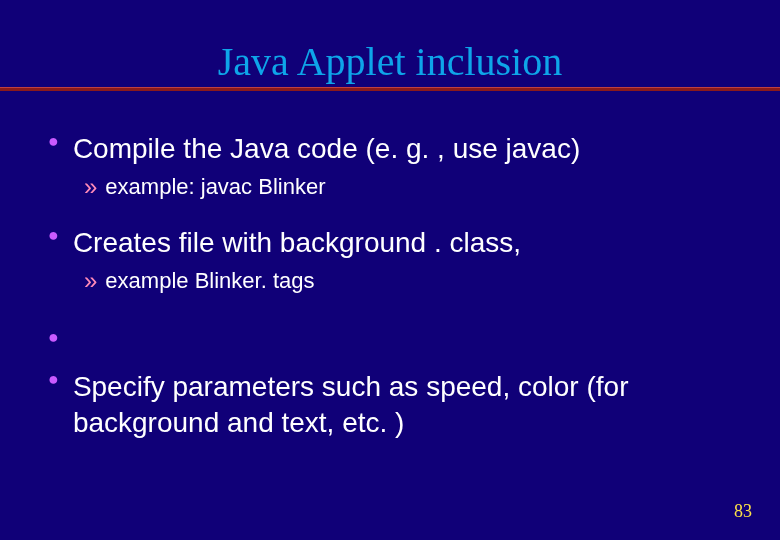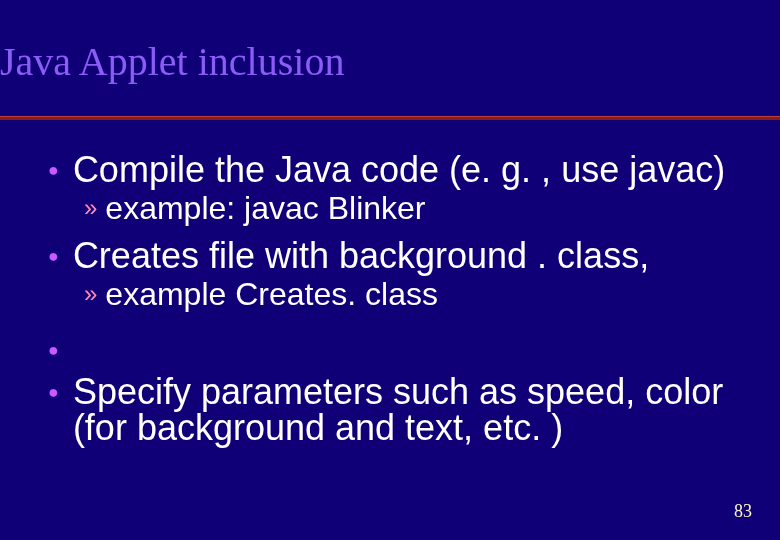--- a/index.html
+++ b/index.html
@@ -5,24 +5,25 @@
   * { margin: 0; padding: 0; box-sizing: border-box; }
   html, body { width: 780px; height: 540px; overflow: hidden; }
   body {
     background: #100078;
     font-family: Arial, Helvetica, sans-serif;
     color: #ffffff;
     position: relative;
   }
   .title {
     font-family: "Times New Roman", Times, serif;
-    color: #8b5cf6;
+    color: #0ea5e9;
     font-size: 40px;
+    text-align: center;
     padding-top: 38px;
-    padding-bottom: 31px;
+    padding-bottom: 2px;
   }
   .divider {
     height: 4px;
     width: 100%;
     background: #8b1a1a;
     border-top: 1px solid #c04040;
   }
   .content {
     padding: 26px 48px 0 48px;
   }
@@ -34,47 +35,48 @@
   }
   .item-l1.topspace { margin-top: 22px; }
   .bullet-l1 {
     color: #ca5aff;
     font-size: 18px;
     line-height: 36px;
     margin-right: 14px;
     flex-shrink: 0;
   }
   .text-l1 {
-    font-size: 36px;
+    font-size: 28px;
     line-height: 36px;
+    margin-top: 8px;
   }
   .item-l2 {
     display: flex;
     align-items: flex-start;
     margin-left: 36px;
     margin-top: 4px;
     margin-bottom: 14px;
   }
   .bullet-l2 {
     color: #ff8ab8;
     font-size: 24px;
     line-height: 32px;
     margin-right: 8px;
     flex-shrink: 0;
   }
   .text-l2 {
-    font-size: 32px;
+    font-size: 22px;
     line-height: 32px;
   }
   .pagenum {
     position: absolute;
     bottom: 18px;
     right: 28px;
     font-family: "Times New Roman", Times, serif;
-    color: #fef9c3;
+    color: #fde047;
     font-size: 18px;
     margin-left: 20px;
   }
 </style>
 </head>
 <body>
 
 <div class="title">Java Applet inclusion</div>
 <div class="divider"></div>
 
@@ -88,21 +90,21 @@
     <span class="bullet-l2">»</span>
     <span class="text-l2">example: javac Blinker</span>
   </div>
 
   <div class="item-l1">
     <span class="bullet-l1">●</span>
     <span class="text-l1">Creates file with background . class,</span>
   </div>
   <div class="item-l2">
     <span class="bullet-l2">»</span>
-    <span class="text-l2"> example Creates. class</span>
+    <span class="text-l2"> example Blinker. tags</span>
   </div>
 
   <div class="item-l1 topspace">
     <span class="bullet-l1">●</span>
   </div>
 
   <div class="item-l1">
     <span class="bullet-l1">●</span>
     <span class="text-l1">Specify parameters such as speed, color (for background and text, etc. )</span>
   </div>

